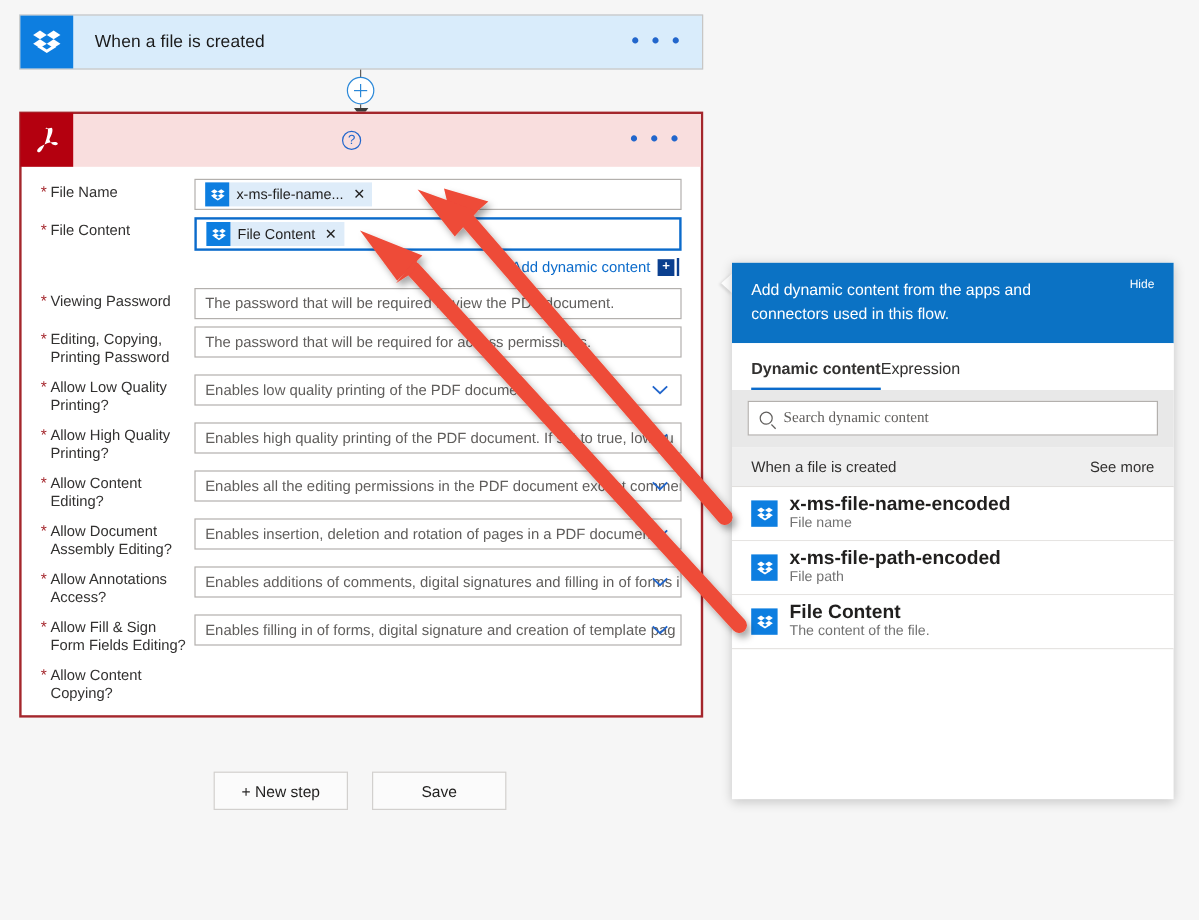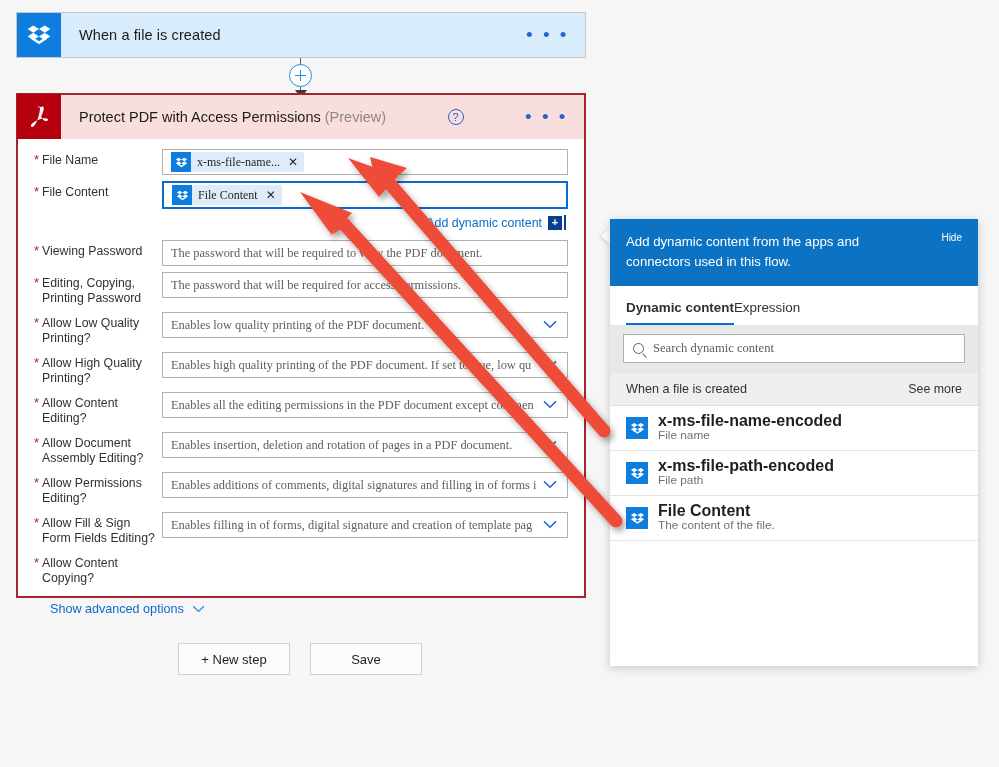--- a/index.html
+++ b/index.html
@@ -95,21 +95,21 @@
   .label {
     width: 128px; flex: 0 0 128px;
     font-size: 12.3px; color: #323130; line-height: 15px;
     padding-top: 4px; display: flex;
   }
   .req { color: #a4262c; margin-right: 3px; font-size: 13px; line-height: 14px; }
   .field {
     flex: 1; height: 26px; border: 1px solid #b3b0ad; background: #fff;
     display: flex; align-items: center; padding: 0 8px;
     font-size: 12.4px; color: #605e5c; position: relative;
-    white-space: nowrap; overflow: hidden; font-family: Liberation Serif, serif;
+    white-space: nowrap; overflow: hidden;
   }
   .field.tall { height: 28px; }
   .field.focused { border: 2px solid #0b6bcb; }
   .field .chev {
     position: absolute; right: 10px; top: 50%; transform: translateY(-50%);
     color: #2266cc; font-size: 13px;
   }
   .token {
     display: inline-flex; align-items: center; gap: 6px;
     background: #deecf9; height: 20px; padding-right: 6px; font-size: 12px;
@@ -237,24 +237,20 @@
     <div class="conn-arrow"></div>
   </div>
 
   <div class="action-card">
 
     <div class="action-header">
       <div class="action-icon">
         <svg width="22" height="26" viewBox="0 0 24 28" aria-hidden="true">
           <path fill="#ffffff" d="M16.2 2.5c1.1.3 1.2 2.4.6 4.6-.5 1.8-1.4 3.9-2.5 6 .6 1.7 1.4 3.1 2.3 4 1 1 2.2 1.4 3.3 1.3 1.2-.1 2-.6 2.1-1.3.1-.8-.7-1.4-2-1.6-1.3-.2-3.1-.1-5.1.4-2.6.6-5.4 1.8-7.7 3.2C5 20.4 3.6 21.8 3.3 23c-.2.9.2 1.6.9 1.8.9.2 1.9-.4 2.9-1.7 1.1-1.4 2.2-3.6 3.2-6.2 1-2.6 1.8-5.5 2.3-8 .5-2.6.6-4.8.2-5.8-.2-.5-.5-.7-.9-.7-.5 0-.9.4-1 1.2"></path>
         </svg>
-      </div>
-      <div class="action-title">
-        <span>Protect PDF with Access Permissions</span>
-        <span class="preview">(Preview)</span>
       </div>
       <div class="help-circle">?</div>
       <div class="card-ellipsis">• • •</div>
     </div>
 
     <div class="form">
 
       <div class="row">
         <div class="label">
           <span class="req">*</span>
@@ -385,21 +381,21 @@
             <svg width="14" height="9" viewBox="0 0 14 9">
                 <path d="M1 1.4 7 7.2l6-5.8" stroke="#2266cc" stroke-width="1.5" fill="none"></path>
               </svg>
           </span>
         </div>
       </div>
 
       <div class="row">
         <div class="label">
           <span class="req">*</span>
-          <span>Allow Permissions Editing?</span>
+          <span>Allow Annotations Access?</span>
         </div>
         <div class="field">
           <span>Enables additions of comments, digital signatures and filling in of forms i</span>
           <span class="chev">
             <svg width="14" height="9" viewBox="0 0 14 9">
                 <path d="M1 1.4 7 7.2l6-5.8" stroke="#2266cc" stroke-width="1.5" fill="none"></path>
               </svg>
           </span>
         </div>
       </div>
@@ -419,28 +415,20 @@
         </div>
       </div>
 
       <div class="row">
         <div class="label">
           <span class="req">*</span>
           <span>Allow Content Copying?</span>
         </div>
       </div>
 
-      <div class="adv">
-        <span>Show advanced options</span>
-        <span class="chev2">
-          <svg width="13" height="8" viewBox="0 0 14 9">
-              <path d="M1 1.4 7 7.2l6-5.8" stroke="#2b88d8" stroke-width="1.4" fill="none"></path>
-            </svg>
-        </span>
-      </div>
 
     </div>
   </div>
 
   <div class="btn-row">
     <div class="btn">+ New step</div>
     <div class="btn">Save</div>
   </div>
 
   <div class="dc-beak"></div>

